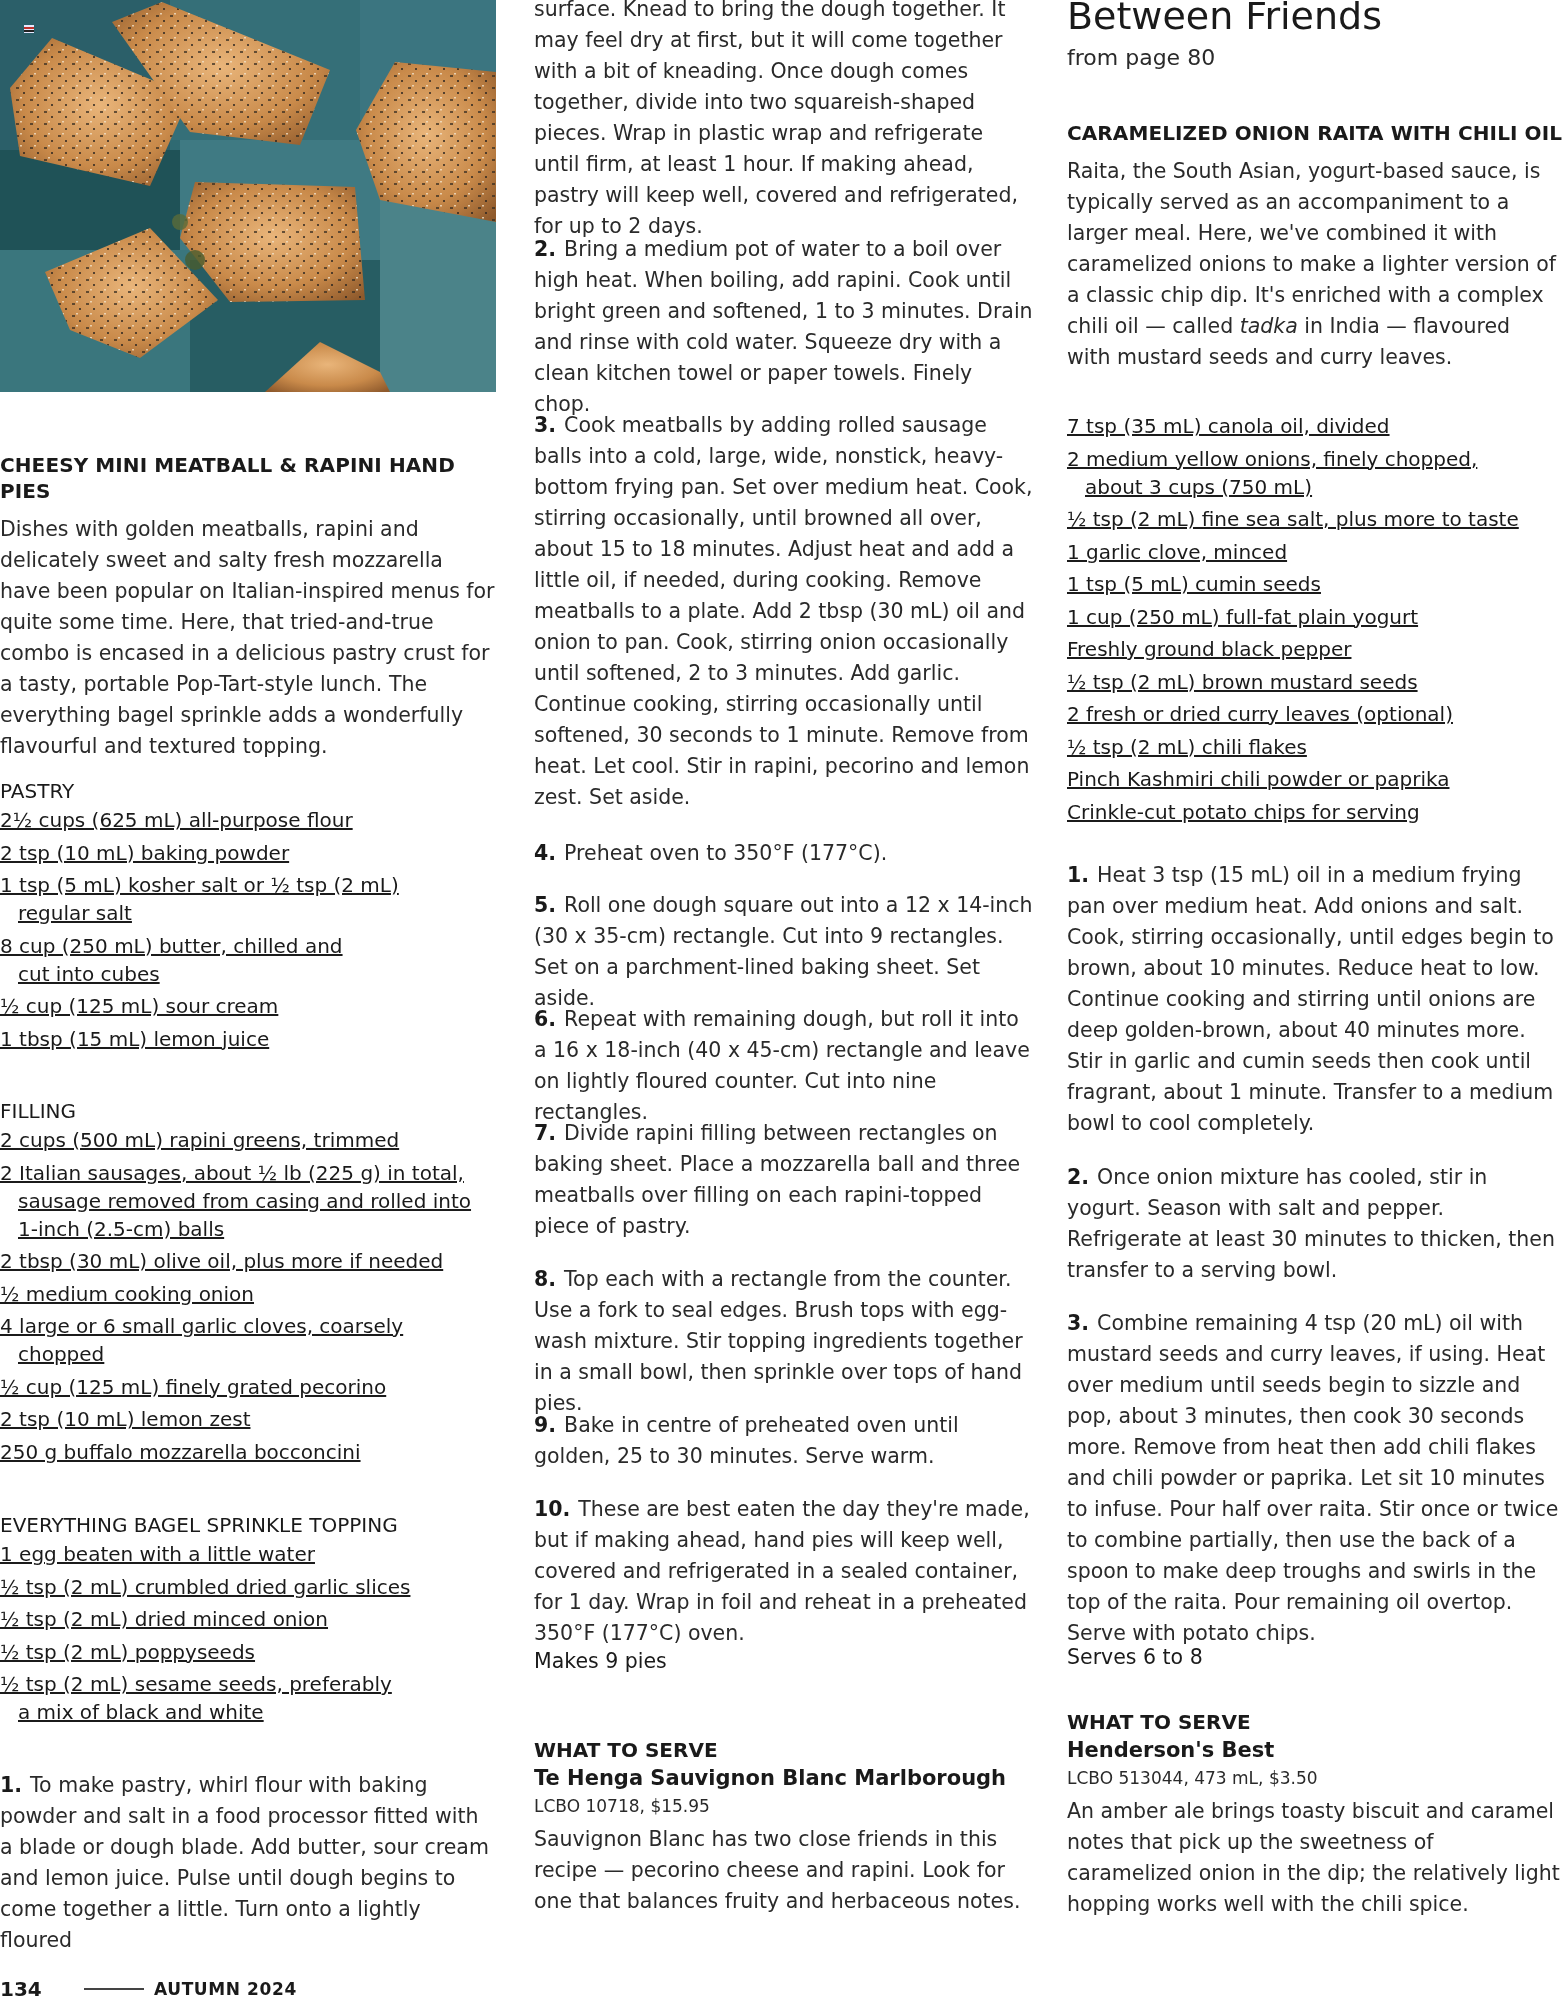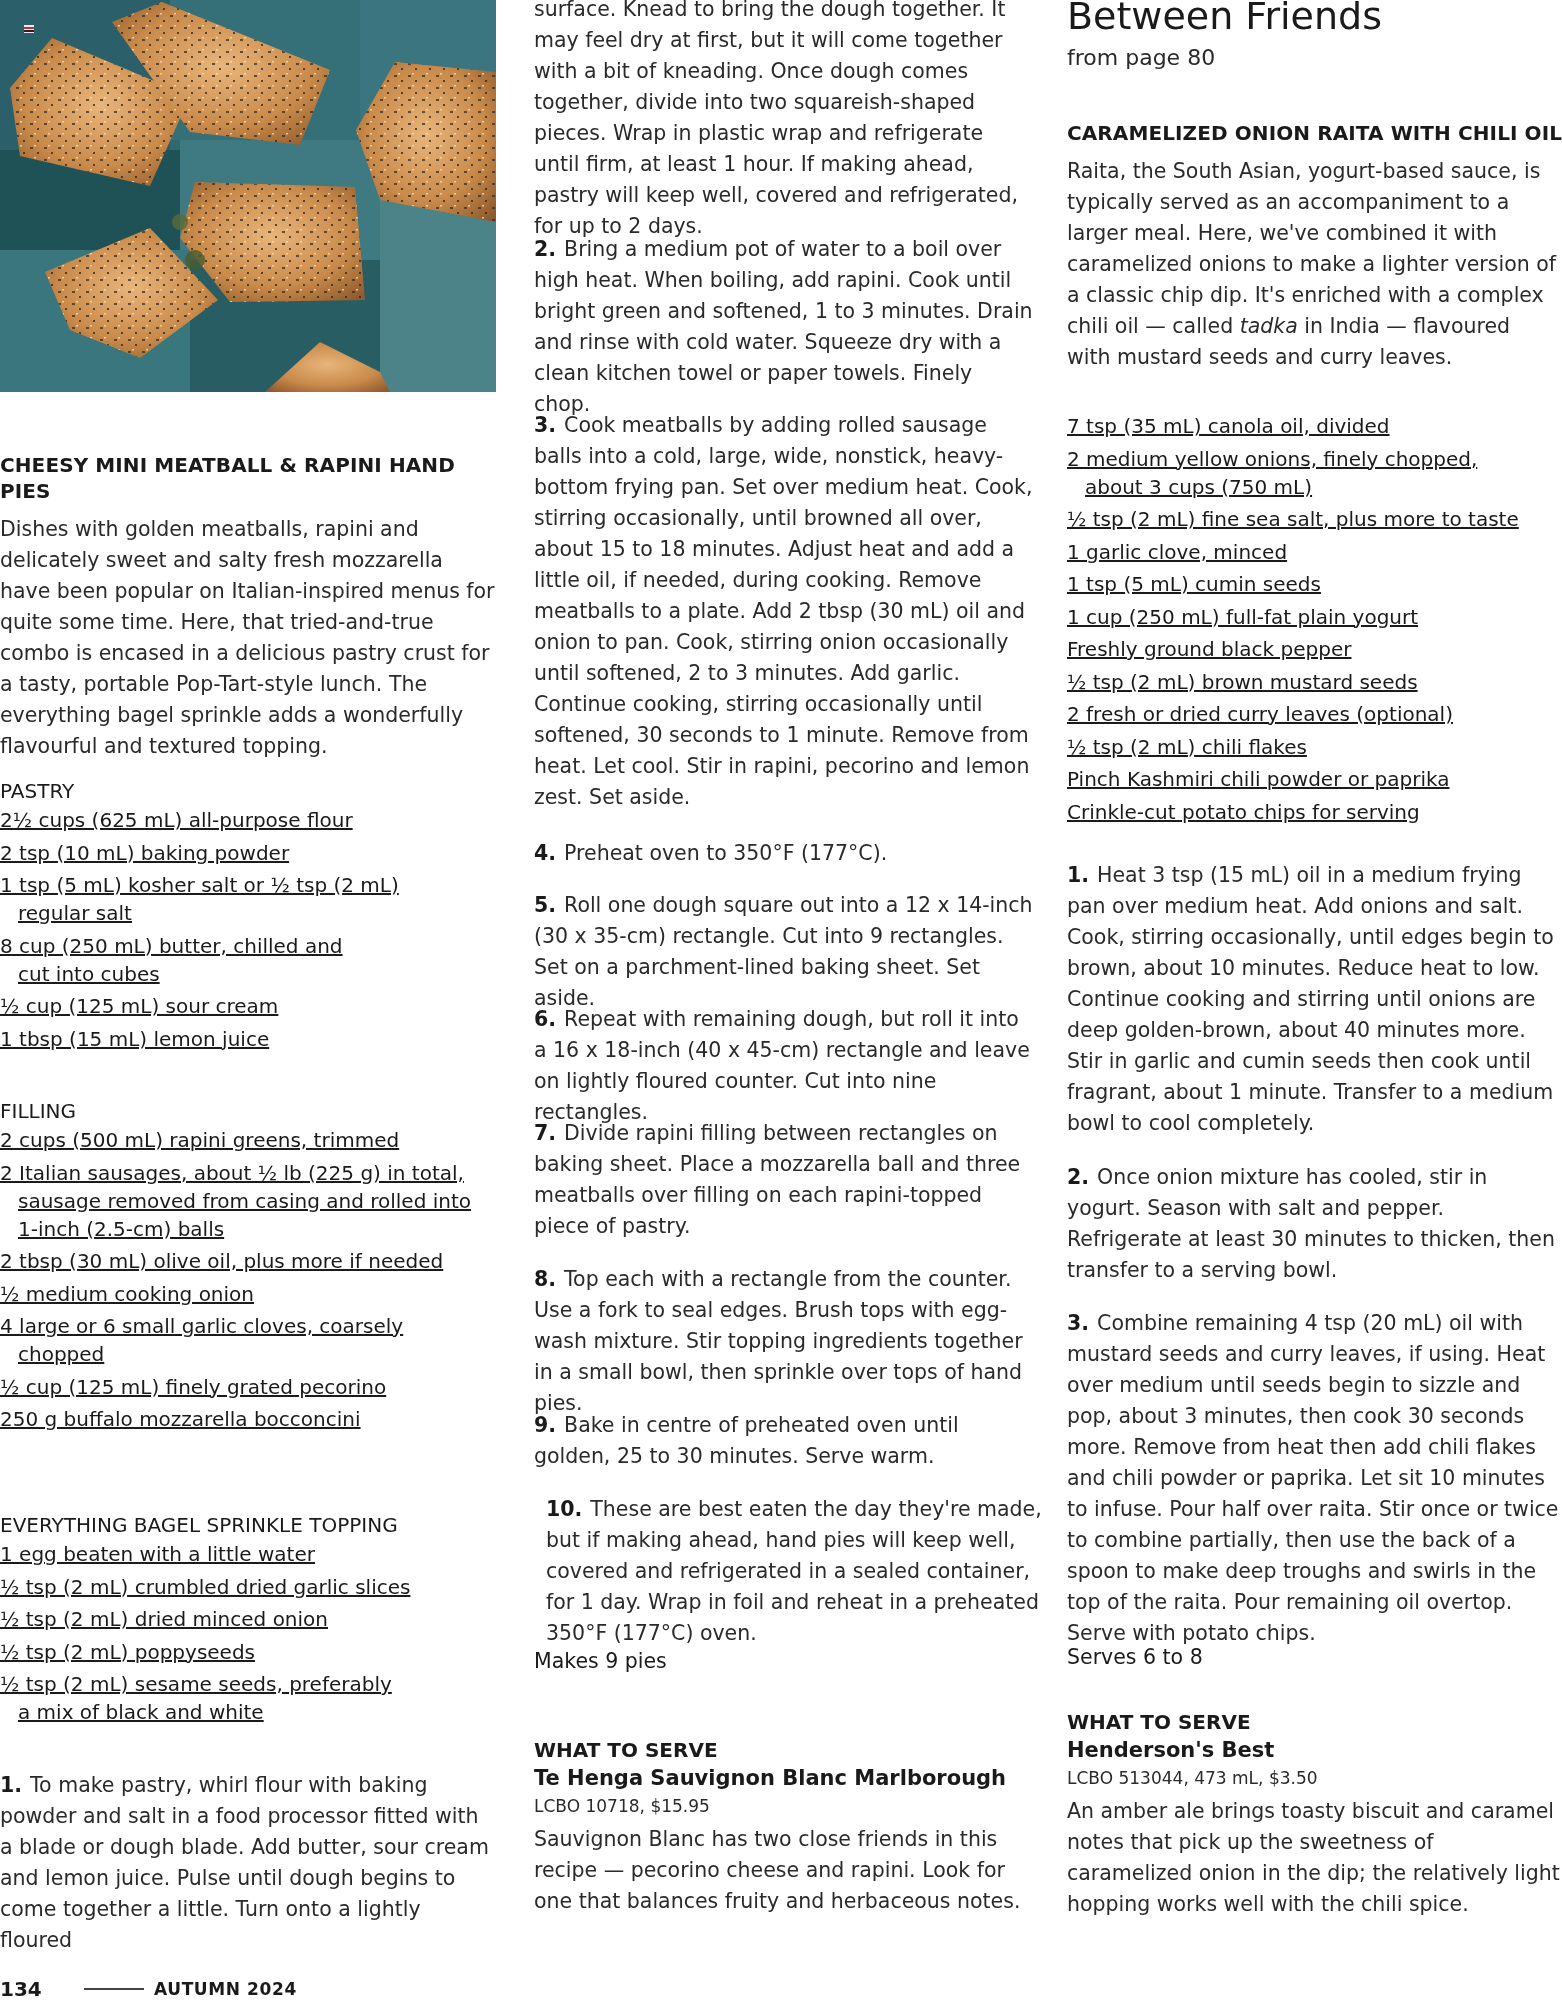--- a/index.html
+++ b/index.html
@@ -113,20 +113,21 @@
 
   <div class="abs" style="top:1096px;left:0;width:496px;">
     <div class="sect-head">FILLING</div>
     <ul class="ingredients">
       <li>2 cups (500 mL) rapini greens, trimmed</li>
       <li>2 Italian sausages, about ½ lb (225 g) in total, sausage removed from casing and rolled into 1-inch (2.5-cm) balls</li>
       <li>2 tbsp (30 mL) olive oil, plus more if needed</li>
       <li>½ medium cooking onion</li>
       <li style="padding-right:60px">4 large or 6 small garlic cloves, coarsely chopped</li>
       <li>½ cup (125 mL) finely grated pecorino</li>
+      <li>2 tsp (10 mL) lemon zest</li>
       <li>250 g buffalo mozzarella bocconcini</li>
     </ul>
   </div>
 
   <div class="abs" style="top:1510px;left:0;width:496px;">
     <div class="sect-head">EVERYTHING BAGEL SPRINKLE TOPPING</div>
     <ul class="ingredients">
       <li>1 egg beaten with a little water</li>
       <li>½ tsp (2 mL) crumbled dried garlic slices</li>
       <li>½ tsp (2 mL) dried minced onion</li>
@@ -167,21 +168,21 @@
   </div>
   <div class="abs step" style="top:1118px;left:0;width:500px;">
     <span class="num">7.</span><span>Divide rapini filling between rectangles on baking sheet. Place a mozzarella ball and three meatballs over filling on each rapini-topped piece of pastry.</span>
   </div>
   <div class="abs step" style="top:1264px;left:0;width:500px;">
     <span class="num">8.</span><span>Top each with a rectangle from the counter. Use a fork to seal edges. Brush tops with egg-wash mixture. Stir topping ingredients together in a small bowl, then sprinkle over tops of hand pies.</span>
   </div>
   <div class="abs step" style="top:1410px;left:0;width:500px;">
     <span class="num">9.</span><span>Bake in centre of preheated oven until golden, 25 to 30 minutes. Serve warm.</span>
   </div>
-  <div class="abs step" style="top:1494px;left:12px;width:500px;">
+  <div class="abs step" style="top:1494px;left:0;width:500px;">
     <span class="num">10.</span><span>These are best eaten the day they're made, but if making ahead, hand pies will keep well, covered and refrigerated in a sealed container, for 1 day. Wrap in foil and reheat in a preheated 350°F (177°C) oven.</span>
   </div>
   <div class="abs plain" style="top:1646px;left:0;">Makes 9 pies</div>
 
   <div class="abs" style="top:1736px;left:0;width:500px;">
     <div class="wts-head">WHAT TO SERVE</div>
     <div class="wts-name">Te Henga Sauvignon Blanc Marlborough</div>
     <div class="wts-lcbo">LCBO 10718, $15.95</div>
     <p class="wts-notes">Sauvignon Blanc has two close friends in this recipe — pecorino cheese and rapini. Look for one that balances fruity and herbaceous notes.</p>
   </div>

